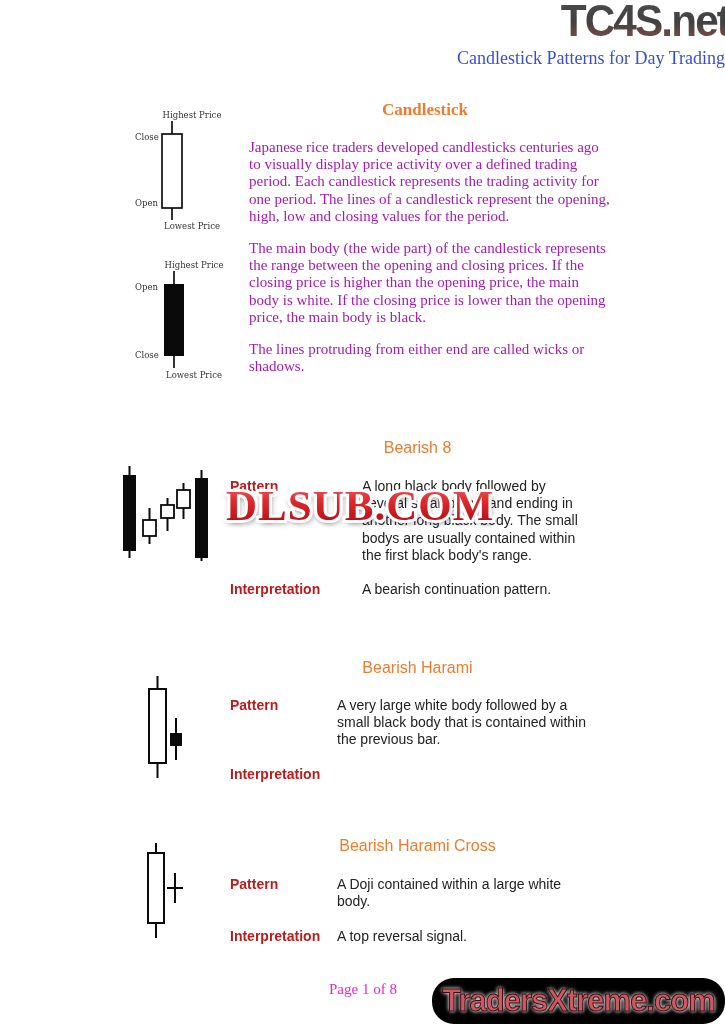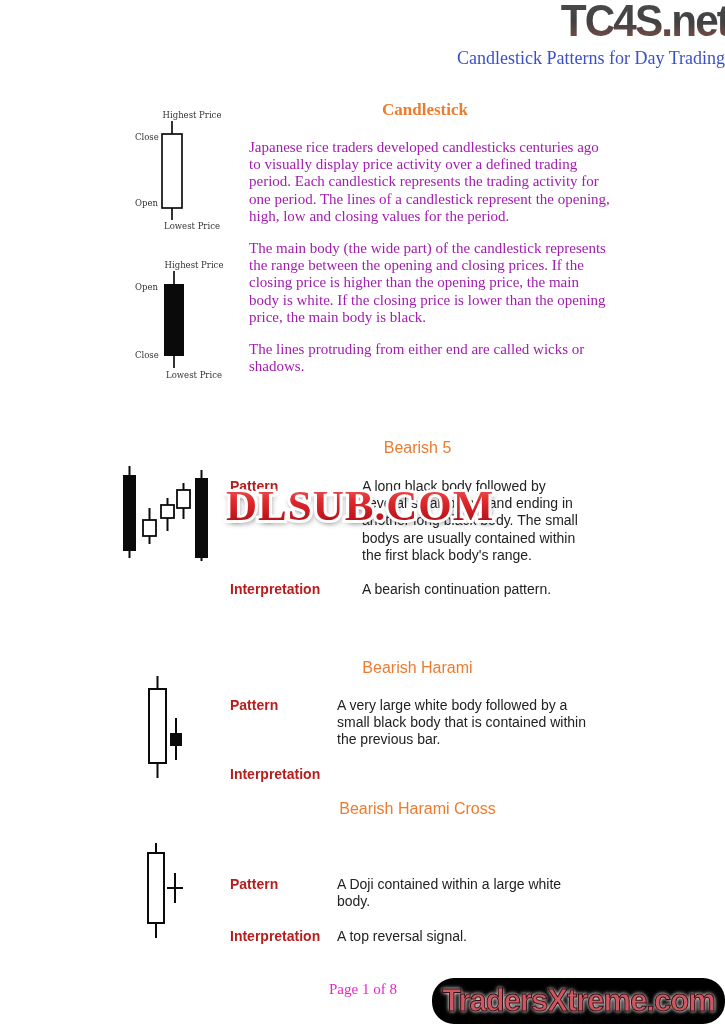--- a/index.html
+++ b/index.html
@@ -124,21 +124,21 @@
   </svg>
 
   <div class="abs serif-text" style="left:249px;top:341px;">The lines protruding from either end are called wicks or
 shadows.</div>
   <div class="abs serif-text" style="left:249px;top:240px;">The main body (the wide part) of the candlestick represents
 the range between the opening and closing prices. If the
 closing price is higher than the opening price, the main
 body is white. If the closing price is lower than the opening
 price, the main body is black.</div>
 
-  <div class="abs section-heading" style="top:439px;">Bearish 5</div>
+  <div class="abs section-heading" style="top:439px;">Bearish 8</div>
 
   <svg class="abs" style="left:110px;top:458px;" width="130" height="108" viewBox="0 0 130 108">
     <g>
       <line x1="19.5" y1="8" x2="19.5" y2="100" stroke="#0a0a0a" stroke-width="2"></line>
       <rect x="13" y="17" width="13" height="76" fill="#0a0a0a"></rect>
     </g>
     <g>
       <line x1="39.5" y1="50" x2="39.5" y2="86" stroke="#0a0a0a" stroke-width="2"></line>
       <rect x="33" y="62" width="13" height="16" fill="#fff" stroke="#0a0a0a" stroke-width="1.8"></rect>
     </g>
@@ -183,21 +183,21 @@
       <rect x="32" y="61" width="12" height="13" fill="#0a0a0a"></rect>
     </g>
   </svg>
 
   <div class="abs sans-label" style="left:230px;top:697px;">Pattern</div>
   <div class="abs sans-text" style="left:337px;top:697px;width:280px;">A very large white body followed by a
 small black body that is contained within
 the previous bar.</div>
   <div class="abs sans-label" style="left:230px;top:766px;">Interpretation</div>
 
-  <div class="abs section-heading" style="top:800px;text-align:center;">Bearish Harami Cross</div>
+  <div class="abs section-heading" style="top:837px;text-align:center;">Bearish Harami Cross</div>
 
   <svg class="abs" style="left:138px;top:840px;" width="110" height="102" viewBox="0 0 110 102">
     <g>
       <line x1="18" y1="3" x2="18" y2="13" stroke="#0a0a0a" stroke-width="2"></line>
       <rect x="10" y="13" width="16" height="70" fill="#fff" stroke="#0a0a0a" stroke-width="2"></rect>
       <line x1="18" y1="83" x2="18" y2="98" stroke="#0a0a0a" stroke-width="2"></line>
     </g>
     <g>
       <line x1="37" y1="33" x2="37" y2="63" stroke="#0a0a0a" stroke-width="2"></line>
       <line x1="29" y1="48" x2="45" y2="48" stroke="#0a0a0a" stroke-width="2"></line>

